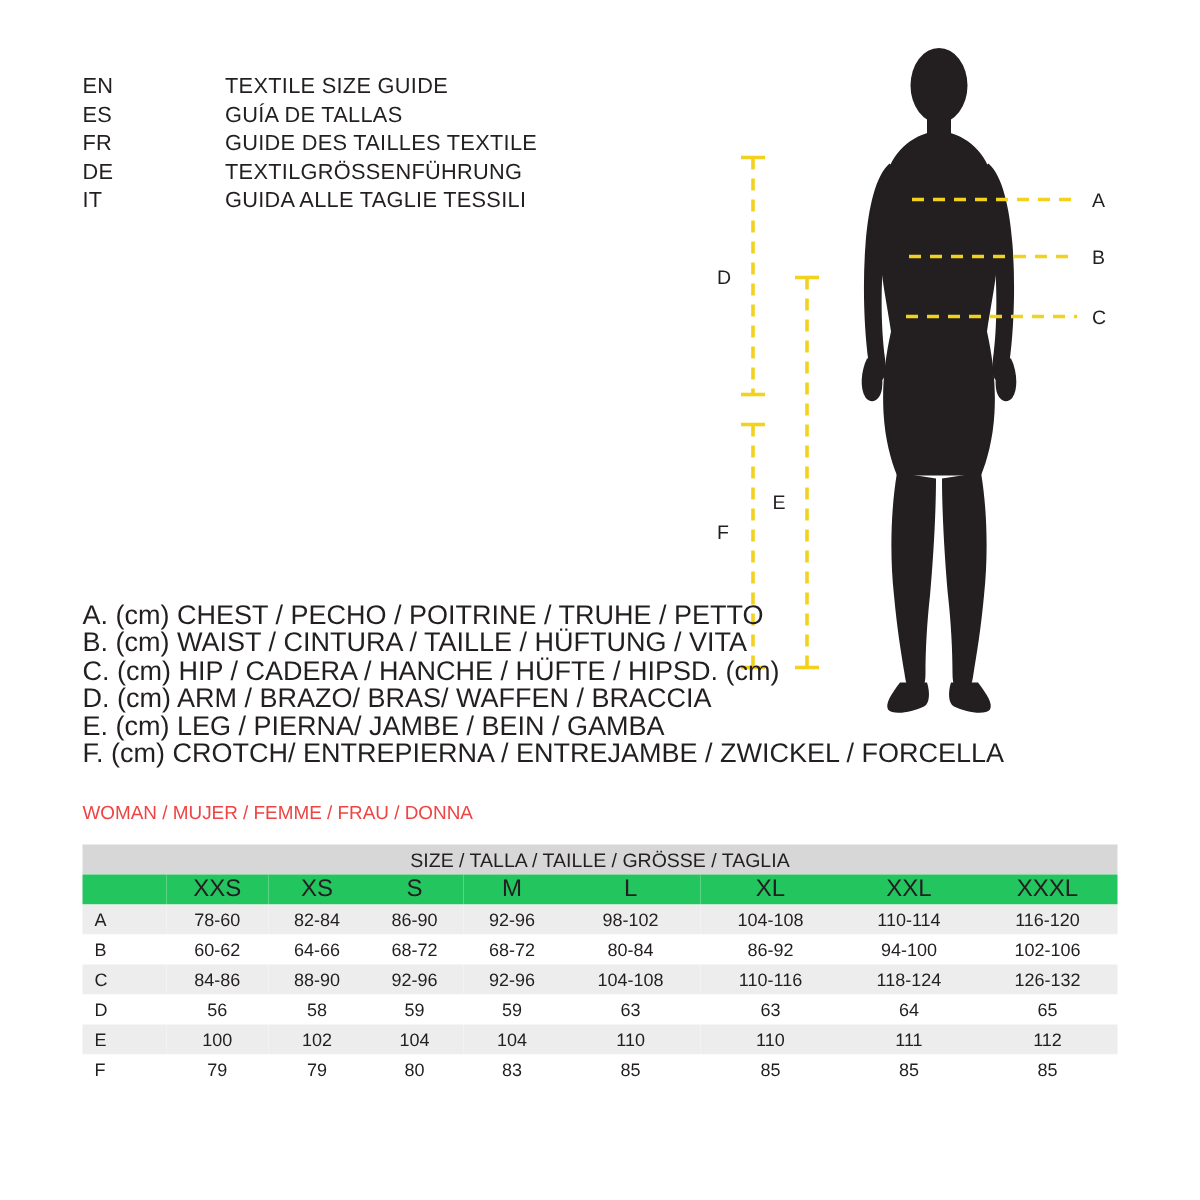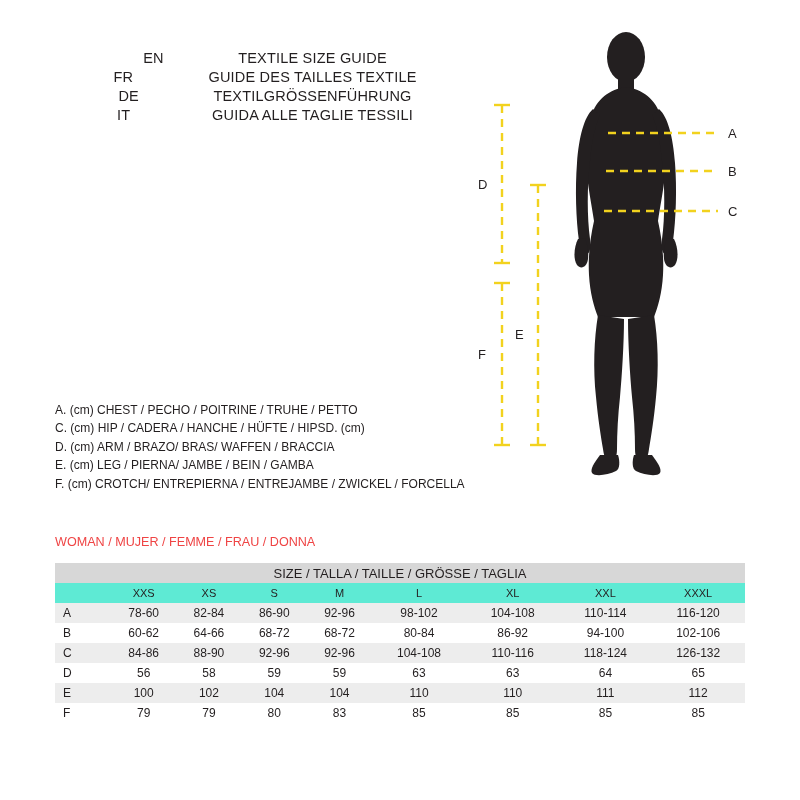--- a/index.html
+++ b/index.html
@@ -22,41 +22,40 @@
     left: 55px;
     top: 50px;
     width: 420px;
   }
   .title-row {
     display: flex;
     align-items: baseline;
     height: 19px;
     font-size: 14.5px;
     letter-spacing: 0.2px;
-    justify-content: center;
   }
   .title-lang {
     width: 52px;
     flex: 0 0 52px;
     color: #231f20;
   }
   .title-text {
     color: #231f20;
     margin-left: 43px;
   }
 
   
   #legend-block {
     position: absolute;
     left: 55px;
     top: 401px;
     width: 470px;
   }
   .legend-row {
-    font-size: 12px;
+    font-size: 18px;
     line-height: 18.4px;
     color: #231f20;
     white-space: nowrap;
   }
   #gender-row {
     position: absolute;
     left: 55px;
     top: 535px;
     font-size: 12.6px;
     color: #ef4444;
@@ -84,23 +83,23 @@
     width: 48px;
   }
   .band-title td {
     background: #d7d7d7;
     text-align: left;
     padding-left: 8px;
     height: 21px;
     font-size: 13px;
   }
   .band-head td {
-    background: #5eead4;
+    background: #22c55e;
     height: 22px;
-    font-size: 11px;
+    font-size: 16px;
   }
   .band-alt td {
     background: #ededed;
   }
   .band-plain td {
     background: #ffffff;
   }
 
   
   #figure-area {
@@ -119,20 +118,24 @@
     fill: #231f20;
   }
 </style>
 </head>
 <body>
 
 <div id="title-block">
   <div class="title-row">
     <span class="title-lang">EN</span>
     <span class="title-text">TEXTILE SIZE GUIDE</span>
+  </div>
+  <div class="title-row">
+    <span class="title-lang">ES</span>
+    <span class="title-text">GUÍA DE TALLAS</span>
   </div>
   <div class="title-row">
     <span class="title-lang">FR</span>
     <span class="title-text">GUIDE DES TAILLES TEXTILE</span>
   </div>
   <div class="title-row">
     <span class="title-lang">DE</span>
     <span class="title-text">TEXTILGRÖSSENFÜHRUNG</span>
   </div>
   <div class="title-row">
@@ -229,20 +232,21 @@
     <text class="dim-label" x="268" y="151">B</text>
     <text class="dim-label" x="268" y="191">C</text>
     <text class="dim-label" x="18" y="164">D</text>
     <text class="dim-label" x="55" y="314">E</text>
     <text class="dim-label" x="18" y="334">F</text>
   </svg>
 </div>
 
 <div id="legend-block">
   <div class="legend-row">A. (cm) CHEST / PECHO / POITRINE / TRUHE / PETTO</div>
+  <div class="legend-row">B. (cm) WAIST / CINTURA / TAILLE / HÜFTUNG / VITA</div>
   <div class="legend-row">C. (cm) HIP / CADERA / HANCHE / HÜFTE / HIPSD. (cm)</div>
   <div class="legend-row">D. (cm) ARM / BRAZO/ BRAS/ WAFFEN / BRACCIA</div>
   <div class="legend-row">E. (cm) LEG / PIERNA/ JAMBE / BEIN / GAMBA</div>
   <div class="legend-row">F. (cm) CROTCH/ ENTREPIERNA / ENTREJAMBE / ZWICKEL / FORCELLA</div>
 </div>
 
 <div id="gender-row">WOMAN / MUJER / FEMME / FRAU / DONNA</div>
 
 <table id="size-table">
   <tbody>

